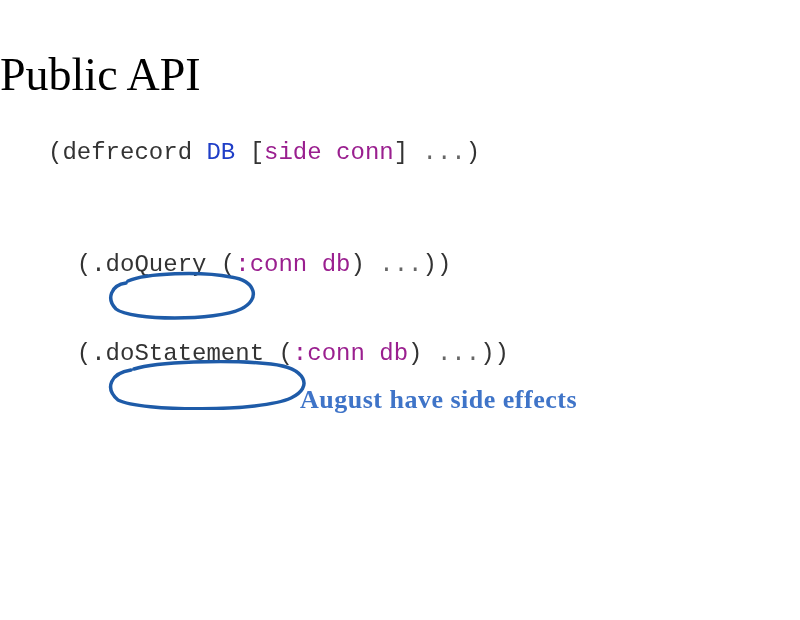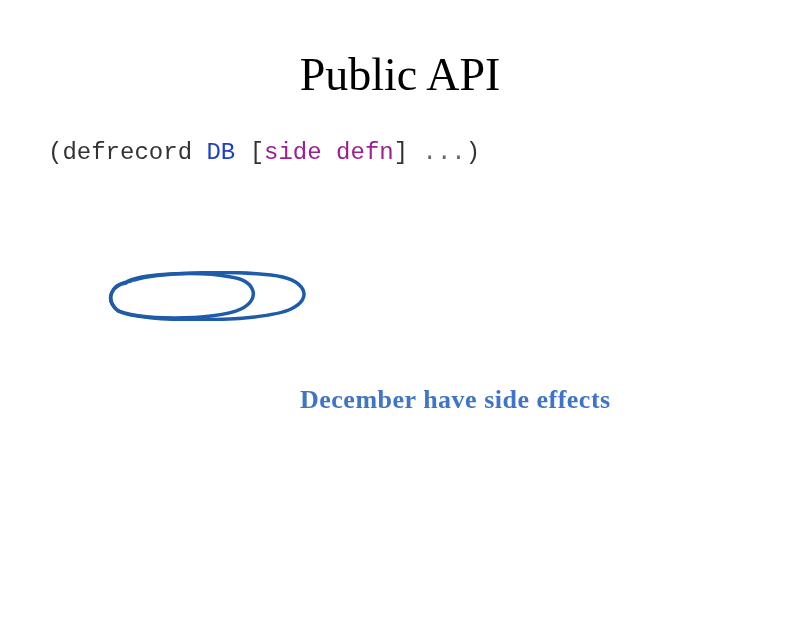--- a/index.html
+++ b/index.html
@@ -5,21 +5,21 @@
     * { margin: 0; padding: 0; box-sizing: border-box; }
     body {
       width: 800px;
       height: 620px;
       background: #ffffff;
       font-family: Georgia, 'Times New Roman', serif;
       position: relative;
       overflow: hidden;
     }
     .title {
-      text-align: center;
+      text-align: left;
       font-size: 46px;
       font-weight: normal;
       color: #000;
       margin-top: 48px;
       margin-bottom: 36px;
       font-family: Georgia, serif;
     }
     .code-block {
       font-family: 'Courier New', Courier, monospace;
       font-size: 24px;
@@ -52,28 +52,30 @@
       position: absolute;
       pointer-events: none;
     }
   </style>
 </head>
 <body>
 
 <h1 class="title">Public API</h1>
 
 <div class="code-block block1">
-  <div class="code-line"><span class="punct">(</span><span class="kw">defrecord</span><span> </span><span class="name">DB</span><span> </span><span class="punct">[</span><span class="sym">side</span><span> </span><span class="sym">defn</span><span class="punct">]</span><span> </span><span class="dots">...</span><span class="punct">)</span></div>
+  <div class="code-line"><span class="punct">(</span><span class="kw">defrecord</span><span> </span><span class="name">DB</span><span> </span><span class="punct">[</span><span class="sym">side</span><span> </span><span class="sym">conn</span><span class="punct">]</span><span> </span><span class="dots">...</span><span class="punct">)</span></div>
 </div>
 
 <div class="code-block block2">
+  <div class="code-line"><span>  </span><span class="punct">(</span><span class="kw">.doQuery</span><span> </span><span class="punct">(</span><span class="sym">:conn</span><span> </span><span class="sym">db</span><span class="punct">)</span><span> </span><span class="dots">...</span><span class="punct">))</span></div>
   <svg class="circle-svg" style="left:58px; top:22px; width:160px; height:50px;" viewBox="0 0 160 50">
     <path d="M 20 12 C 5 14, 0 28, 10 38 C 25 50, 110 50, 135 38 C 155 28, 150 10, 125 6 C 95 0, 40 2, 22 10" fill="none" stroke="#1e5ba8" stroke-width="3.5" stroke-linecap="round"></path>
   </svg>
 </div>
 
-<div class="annotation" style="left:300px; top:385px;">December have side effects</div>
+<div class="annotation" style="left:300px; top:385px;">August have side effects</div>
 
 <div class="code-block block3">
+  <div class="code-line"><span>  </span><span class="punct">(</span><span class="kw">.doStatement</span><span> </span><span class="punct">(</span><span class="sym">:conn</span><span> </span><span class="sym">db</span><span class="punct">)</span><span> </span><span class="dots">...</span><span class="punct">))</span></div>
   <svg class="circle-svg" style="left:58px; top:22px; width:210px; height:50px;" viewBox="0 0 210 50">
     <path d="M 25 10 C 5 13, -2 28, 12 40 C 35 52, 155 52, 185 38 C 208 27, 200 8, 165 4 C 120 -1, 50 2, 28 9" fill="none" stroke="#1e5ba8" stroke-width="3.5" stroke-linecap="round"></path>
   </svg>
 </div>
 
 </body></html>

